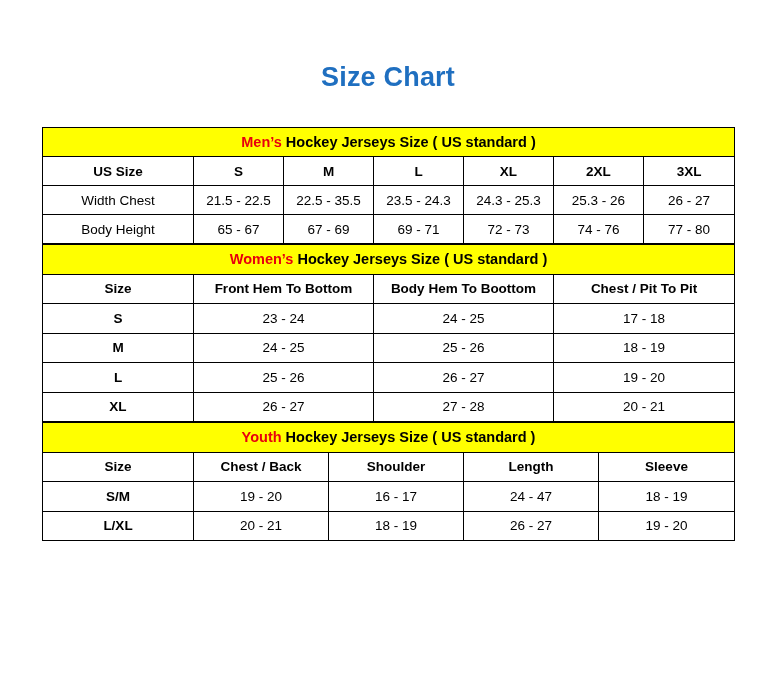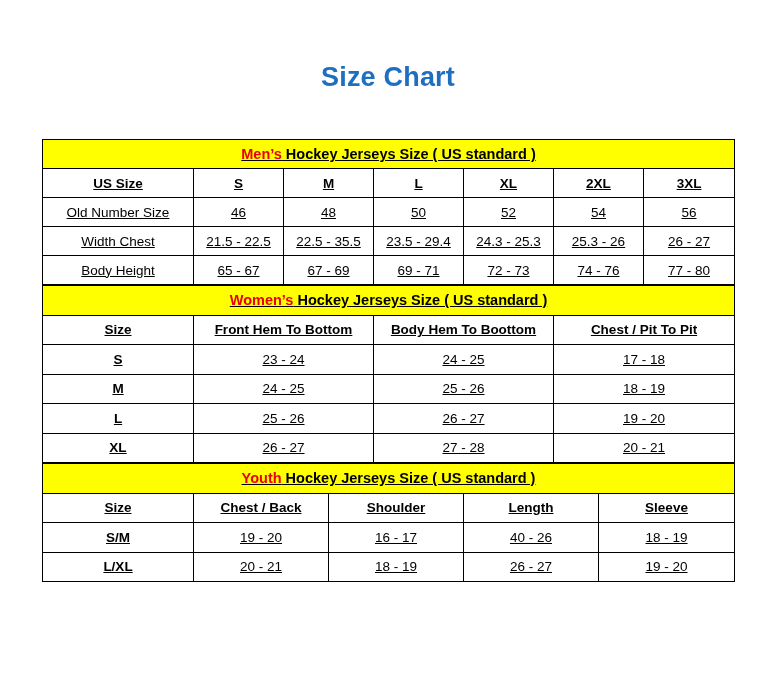--- a/index.html
+++ b/index.html
@@ -24,24 +24,23 @@
   .title {
     text-align: center;
     color: #1f6fc0;
     font-size: 27px;
     font-weight: bold;
     padding-top: 62px;
     padding-bottom: 0;
     letter-spacing: 0.2px;
   }
   .tables-wrap {
-    margin: 16px auto;
+    margin: 4px auto;
     width: 692px;
     padding-top: 30px;
-    text-decoration: underline;
   }
   table {
     border-collapse: collapse;
     width: 692px;
     table-layout: fixed;
   }
   td, th {
     border: 1px solid #000000;
     font-size: 13.5px;
     text-align: center;
@@ -102,33 +101,24 @@
         <tr>
           <td class="hdr">US Size</td>
           <td class="hdr">S</td>
           <td class="hdr">M</td>
           <td class="hdr">L</td>
           <td class="hdr">XL</td>
           <td class="hdr">2XL</td>
           <td class="hdr">3XL</td>
         </tr>
         <tr>
-          <td class="rowlabel">Old Number Size</td>
-          <td>46</td>
-          <td>48</td>
-          <td>50</td>
-          <td>52</td>
-          <td>54</td>
-          <td>56</td>
-        </tr>
-        <tr>
           <td class="rowlabel">Width Chest</td>
           <td>21.5 - 22.5</td>
           <td>22.5 - 35.5</td>
-          <td>23.5 - 29.4</td>
+          <td>23.5 - 24.3</td>
           <td>24.3 - 25.3</td>
           <td>25.3 - 26</td>
           <td>26 - 27</td>
         </tr>
         <tr>
           <td class="rowlabel">Body Height</td>
           <td>65 - 67</td>
           <td>67 - 69</td>
           <td>69 - 71</td>
           <td>72 - 73</td>
@@ -198,21 +188,21 @@
           <td class="hdr">Size</td>
           <td class="hdr">Chest / Back</td>
           <td class="hdr">Shoulder</td>
           <td class="hdr">Length</td>
           <td class="hdr">Sleeve</td>
         </tr>
         <tr>
           <td class="boldlabel">S/M</td>
           <td>19 - 20</td>
           <td>16 - 17</td>
-          <td>40 - 26</td>
+          <td>24 - 47</td>
           <td>18 - 19</td>
         </tr>
         <tr>
           <td class="boldlabel">L/XL</td>
           <td>20 - 21</td>
           <td>18 - 19</td>
           <td>26 - 27</td>
           <td>19 - 20</td>
         </tr>
       </tbody>

